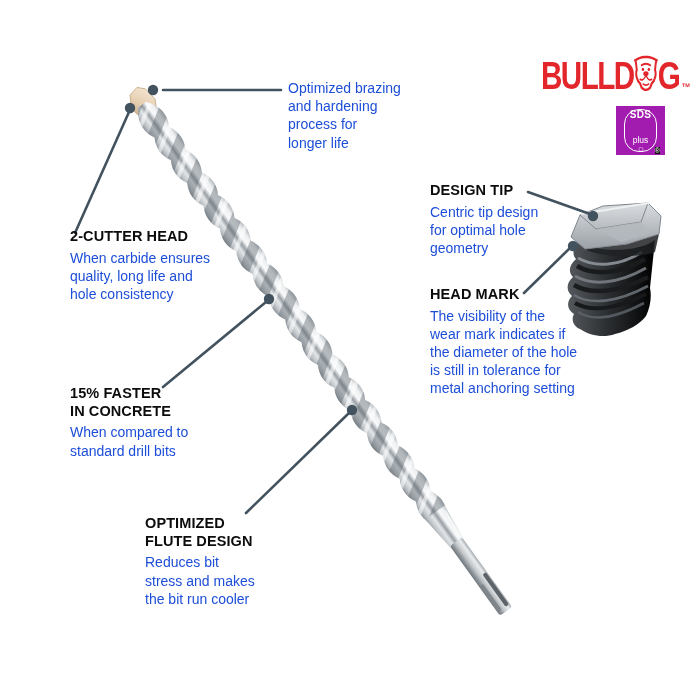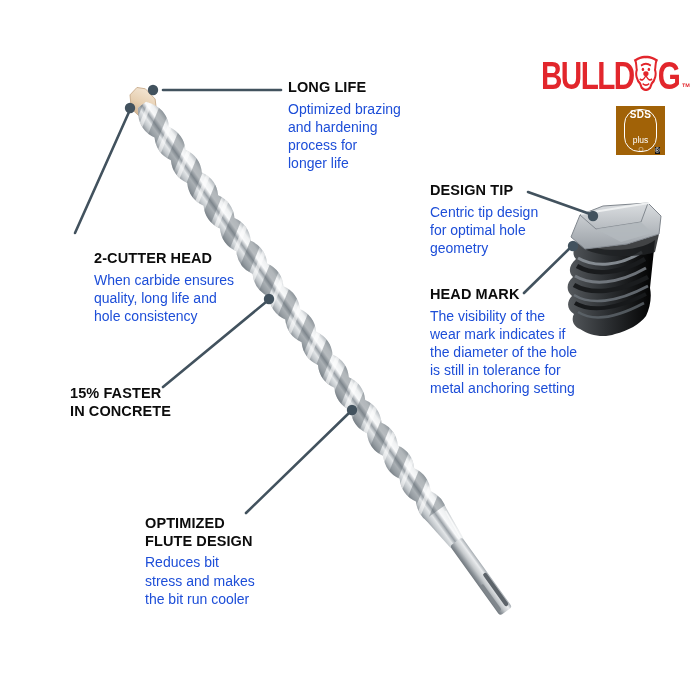--- a/index.html
+++ b/index.html
@@ -7,36 +7,36 @@
          font-family:"Liberation Sans",sans-serif;}
   .art{position:absolute;left:0;top:0;}
 
   
   .callout{position:absolute;}
   .callout h3{margin:0 0 3px 0;font-size:14.5px;font-weight:bold;color:#0c0c0c;
               line-height:1.22;letter-spacing:.1px;white-space:pre-line;}
   .callout p{margin:0;font-size:14px;color:#1d4ed8;line-height:1.3;white-space:pre-line;}
 
   #co-long-life   {left:288px;top:79px; width:140px;}
-  #co-cutter-head {left:70px; top:250px;width:175px;margin-left:24px;}
+  #co-cutter-head {left:70px; top:228px;width:175px;}
   #co-centric-tip {left:430px;top:182px;width:145px;}
   #co-wear-mark   {left:430px;top:286px;width:178px;}
   #co-faster      {left:70px; top:385px;width:160px;}
   #co-flute       {left:145px;top:515px;width:140px;}
 
   
   .logo{position:absolute;left:541px;top:57px;display:flex;align-items:flex-start;
         color:#e2262c;font-weight:800;font-size:38px;line-height:1;
         transform:scaleX(.78);transform-origin:left top;letter-spacing:-2px;}
   .logo .dog{width:37px;height:36px;margin:-2px -3px 0 -3px;}
   .logo .tm{font-size:11px;font-weight:bold;letter-spacing:0;align-self:flex-end;
             margin:0 0 2px 3px;}
 
   
-  .sds-badge{position:absolute;left:616px;top:106px;width:49px;height:49px;background:#a16207;
+  .sds-badge{position:absolute;left:616px;top:106px;width:49px;height:49px;background:#a21caf;
              display:flex;align-items:center;justify-content:center;}
   .sds-oval{position:relative;width:31px;height:41px;border:1.6px solid #ffffff;border-radius:15px;
             display:flex;flex-direction:column;align-items:center;justify-content:center;color:#ffffff;}
   .sds-oval .l1{font-size:10px;font-weight:bold;letter-spacing:.3px;line-height:1;}
   .sds-oval .l2{font-size:8.5px;line-height:1;margin-top:16px;}
   .sds-oval svg{margin-top:2px;}
   .sds-reg{position:absolute;right:-4px;bottom:-3px;font-size:7px;color:#ffffff;background:#111;line-height:1;}
 </style>
 </head>
 <body>
@@ -167,21 +167,20 @@
       <span class="l1">SDS</span>
       <span class="l2">plus</span>
       <svg width="16" height="15" viewBox="0 0 19 17">
         <path d="M6,1 H13 A4 4 0 0 0 17 5 V12 A4 4 0 0 0 13 16 H6 A4 4 0 0 0 2 12 V5 A4 4 0 0 0 6 1 Z" fill="none" stroke="#ffffff" stroke-width="1.6"></path>
       </svg>
       <span class="sds-reg">®</span>
     </div>
   </div>
 
   <div class="callout" id="co-long-life">
-    <h3>LONG LIFE</h3>
     <p>Optimized brazing
 and hardening
 process for
 longer life</p>
   </div>
 
   <div class="callout" id="co-cutter-head">
     <h3>2-CUTTER HEAD</h3>
     <p>When carbide ensures
 quality, long life and
@@ -200,20 +199,22 @@
     <p>The visibility of the
 wear mark indicates if
 the diameter of the hole
 is still in tolerance for
 metal anchoring setting</p>
   </div>
 
   <div class="callout" id="co-faster">
     <h3>15% FASTER
 IN CONCRETE</h3>
+    <p>When compared to
+standard drill bits</p>
   </div>
 
   <div class="callout" id="co-flute">
     <h3>OPTIMIZED
 FLUTE DESIGN</h3>
     <p>Reduces bit
 stress and makes
 the bit run cooler</p>
   </div>
 

